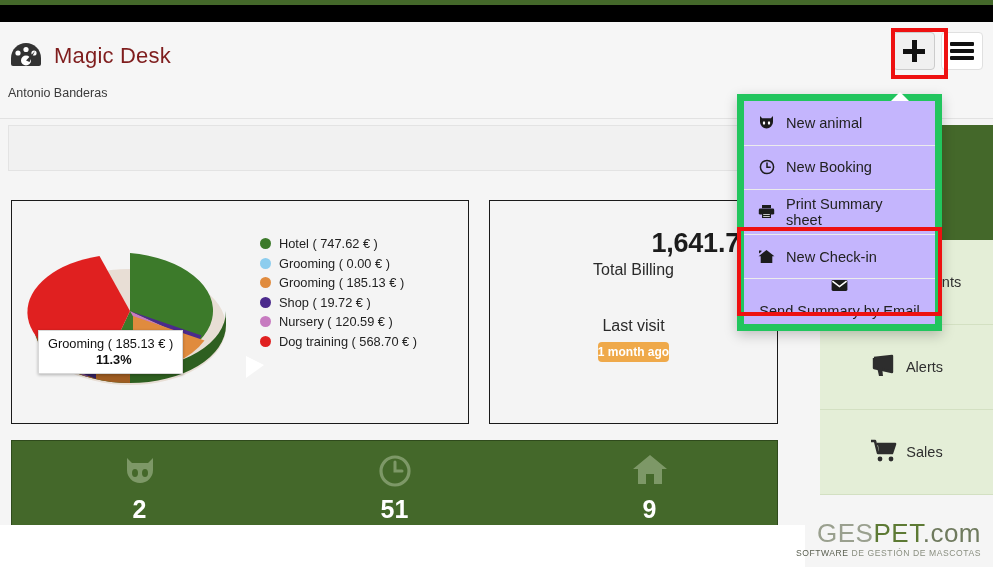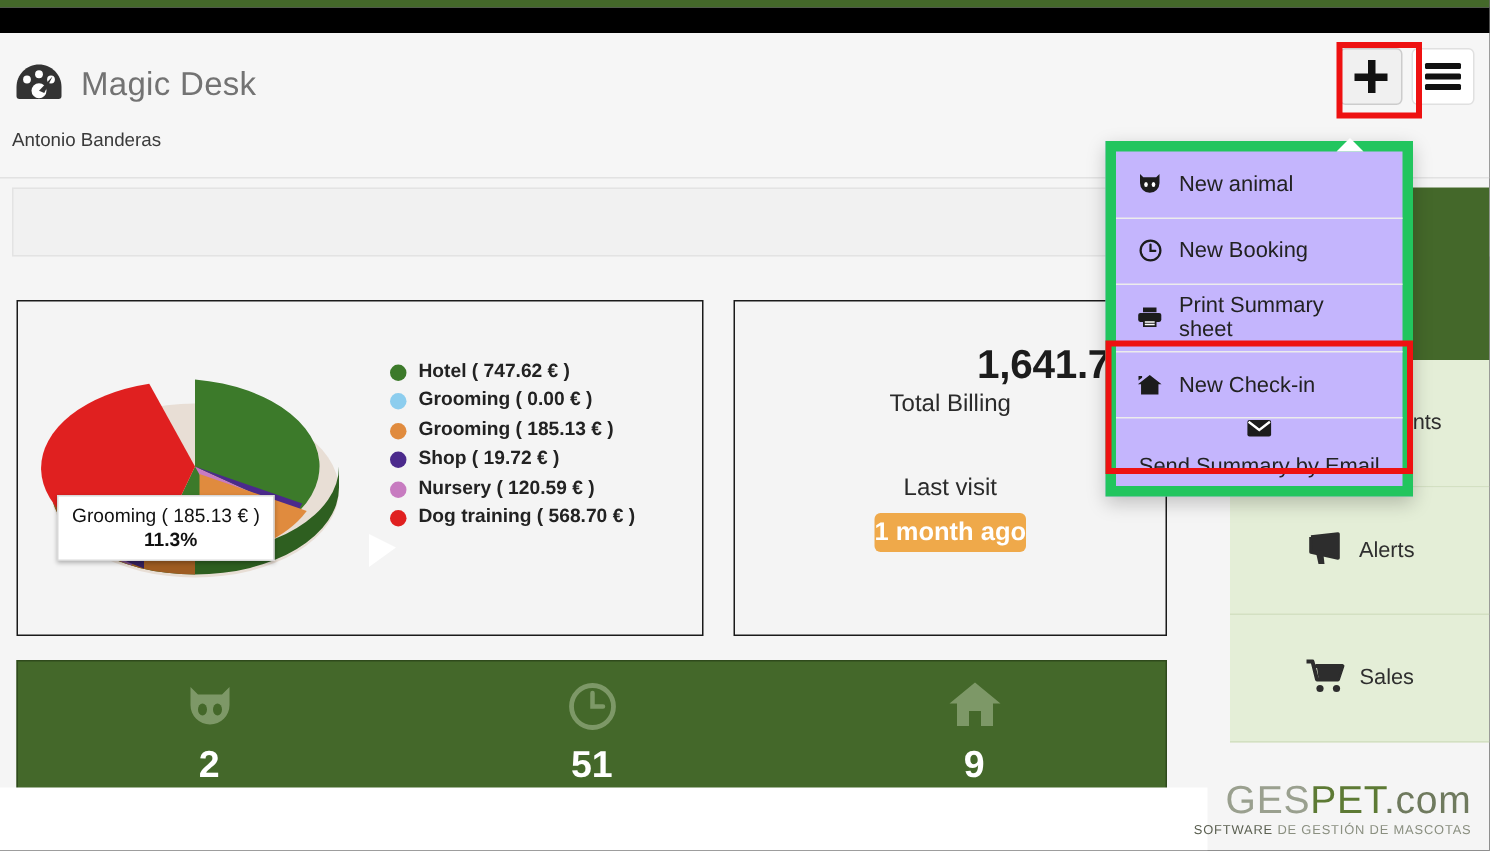--- a/index.html
+++ b/index.html
@@ -15,21 +15,21 @@
   .top-green { position:absolute; left:0; top:0; width:993px; height:5px; background:#44682a; }
   .top-black { position:absolute; left:0; top:5px; width:993px; height:17px; background:#000000; }
 
   
   .app { position:absolute; left:0; top:22px; width:993px; height:545px; background:#f5f5f5; overflow:hidden; }
 
   
   .header { position:absolute; left:0; top:0; width:993px; height:97px; background:#f6f6f6; border-bottom:1px solid #e2e2e2; }
   .brand { position:absolute; left:8px; top:16px; display:flex; align-items:center; gap:10px; }
   .brand-logo { width:36px; height:36px; }
-  .brand-title { font-size:22px; color:#737373; font-weight:400; letter-spacing:0.2px; }
+  .brand-title { font-size:22px; color:#7f1d1d; font-weight:400; letter-spacing:0.2px; }
   .brand-sub { position:absolute; left:8px; top:64px; font-size:12.5px; color:#3a3a3a; }
 
   .hdr-btns { position:absolute; right:10px; top:10px; display:flex; gap:6px; align-items:flex-start; }
   .btn-sq { width:42px; height:38px; border:1px solid #cccccc; border-radius:4px; background:#f0f0f0;
             display:flex; align-items:center; justify-content:center; cursor:pointer; }
   .btn-sq.plain { background:#ffffff; border-color:#e0e0e0; }
   .plus-g { position:relative; width:22px; height:22px; }
   .plus-g:before, .plus-g:after { content:""; position:absolute; background:#111; }
   .plus-g:before { left:8.5px; top:0; width:5px; height:22px; }
   .plus-g:after  { top:8.5px; left:0; height:5px; width:22px; }
@@ -52,38 +52,38 @@
   .side-ico svg { display:block; }
 
   
   .card { position:absolute; background:#f4f4f4; border:1.6px solid #1a1a1a; }
   .card-pie { left:11px; top:178px; width:458px; height:224px; }
   .card-bill { left:489px; top:178px; width:289px; height:224px; }
 
   
   .pie-wrap { position:absolute; left:6px; top:6px; width:240px; height:200px; }
   .legend { position:absolute; left:248px; top:33px; }
-  .lg-row { display:flex; align-items:flex-end; gap:8px; height:19.5px;font-weight:bold; }
+  .lg-row { display:flex; align-items:center; gap:8px; height:19.5px; }
   .lg-dot { width:11px; height:11px; border-radius:50%; flex:0 0 auto; }
   .lg-txt { font-size:12.8px; color:#222; white-space:nowrap; }
 
   
   .tip { position:absolute; left:38px; top:308px; background:#fff; border:1px solid #d8d8d8; padding:5px 9px 6px 9px;
          box-shadow:0 1px 3px rgba(0,0,0,.28); z-index:25; }
   .tip .t1 { font-size:12.8px; color:#111; white-space:nowrap; }
   .tip .t2 { font-size:12.8px; color:#111; font-weight:bold; margin-top:1px;margin-left:48px; }
   .tip-tail { position:absolute; left:246px; top:334px; width:0;height:0;
               border-left:18px solid #fff; border-top:9px solid transparent; border-bottom:13px solid transparent; z-index:24; }
 
   .slice-lbl { position:absolute; font-size:14px; font-weight:bold; color:#fff; text-shadow:0 1px 1px rgba(0,0,0,.25); }
 
   
   .bill-big { text-align:right; font-size:27px; font-weight:bold; color:#1c1c1c; letter-spacing:-0.2px; }
   .bill-sub { text-align:center; font-size:16px; color:#2a2a2a; margin-top:2px; }
-  .badge { display:inline-block; background:#efa94a; color:#fff; font-size:17px; font-weight:bold;
+  .badge { display:inline-block; background:#efa94a; color:#fff; font-size:12px; font-weight:bold;
            border-radius:4px; padding:3px 0; margin-top:7px;text-align:right; }
 
   
   .stats { position:absolute; left:11px; top:418px; width:767px; height:107px; background:#44682a; border:1.5px solid #2f4a1c;
            display:flex; }
   .stat { flex:1; display:flex; flex-direction:column; align-items:center; justify-content:flex-start; padding-top:11px; }
   .stat-ico { opacity:.42; }
   .stat-num { font-size:25px; font-weight:bold; color:#ffffff; margin-top:1px; }
   .stat-lbl { font-size:15px; color:#cddbbb; margin-top:1px; }
 

